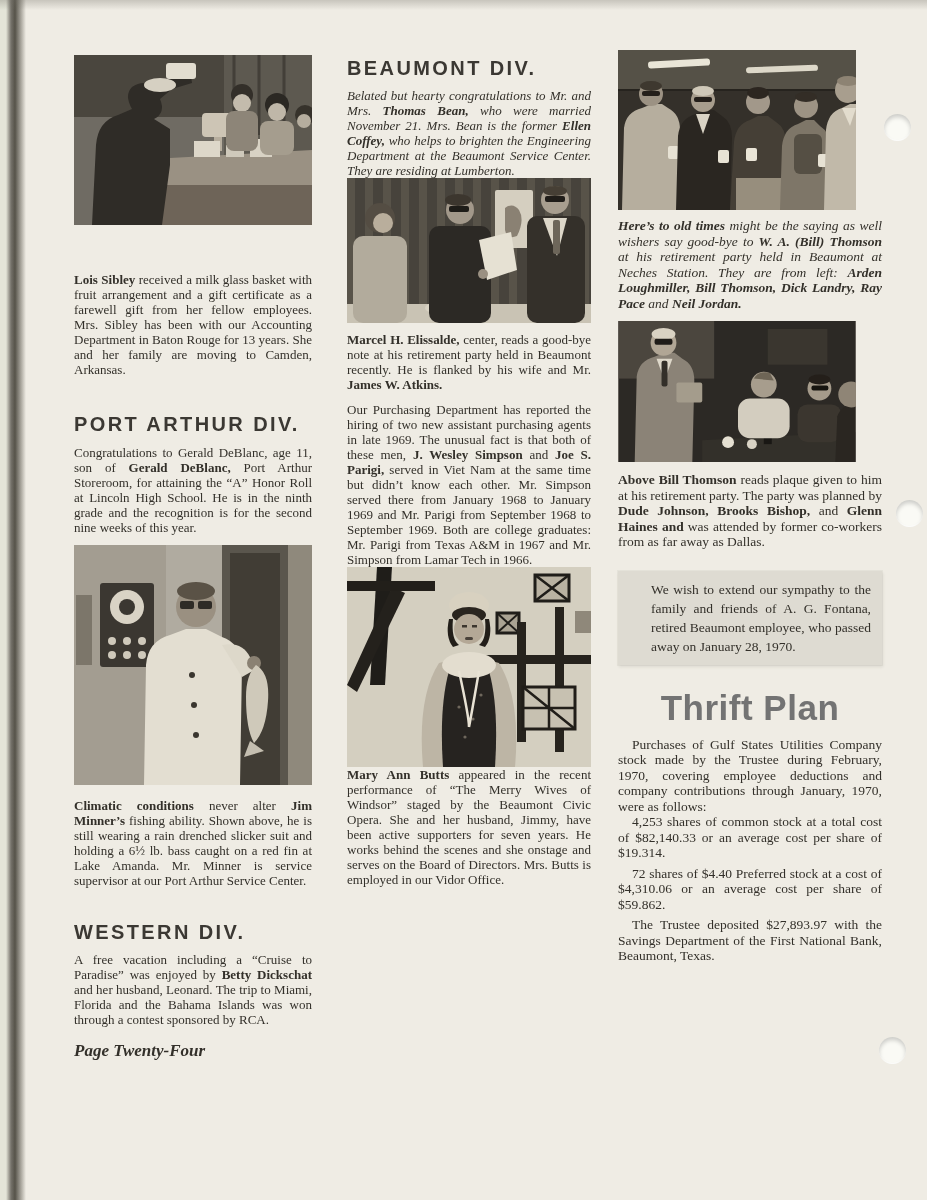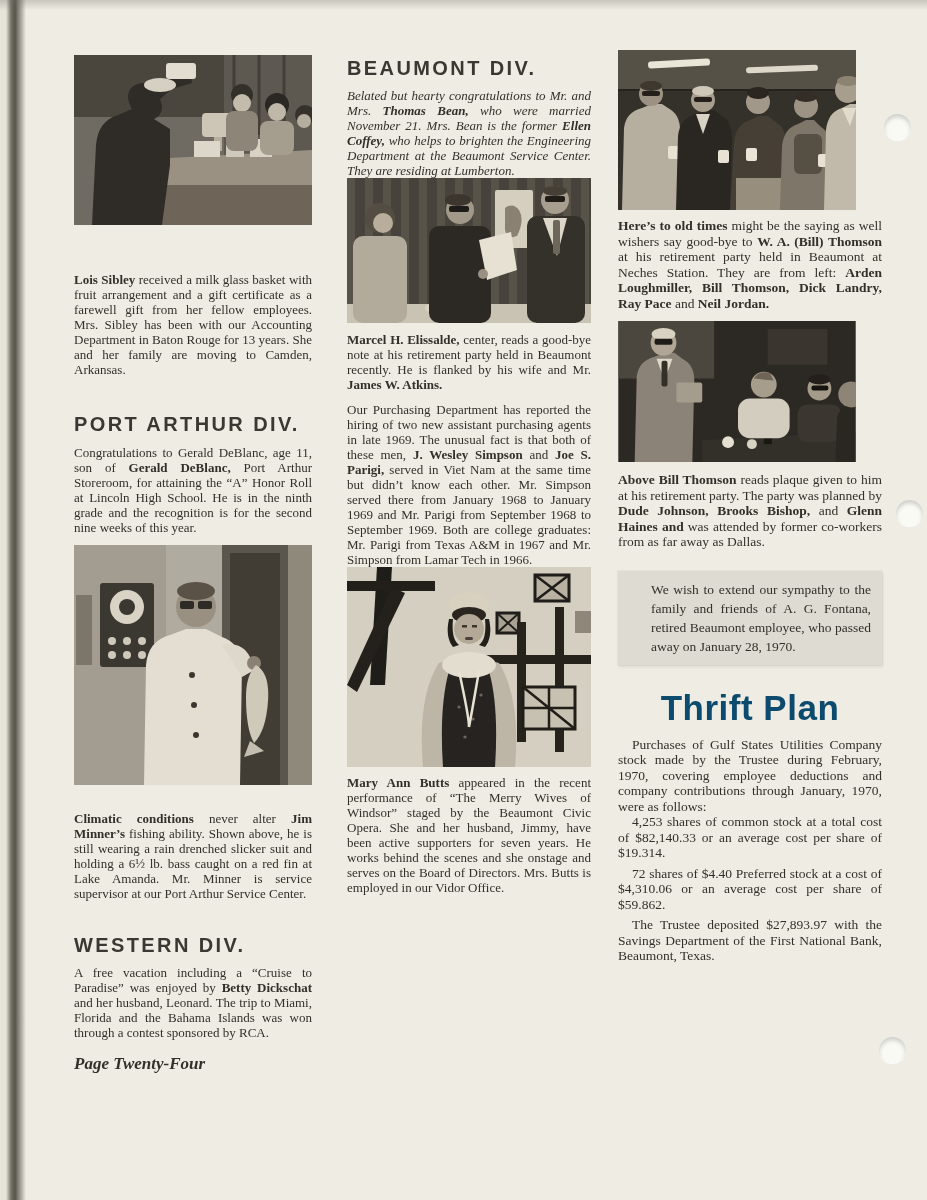--- a/index.html
+++ b/index.html
@@ -18,21 +18,21 @@
   p{margin:0;text-align:justify;font-size:13px;line-height:15px;}
   .col-right p{font-size:13.5px;line-height:15.5px;}
   h2{margin:0;font-family:"Liberation Sans",sans-serif;font-weight:700;font-size:20px;
      letter-spacing:2.4px;color:#3b3833;white-space:nowrap;}
   b{font-weight:700;}
   .photo{position:relative;overflow:hidden;background:#6f6b63;}
   .photo svg{display:block;width:100%;height:100%;}
   .sympathy{background:#dedbd2;padding:9px 11px;font-size:13.5px;line-height:19px;text-align:justify;
      box-shadow:0 0 0 1px rgba(60,56,48,.05), 1px 2px 3px rgba(60,56,48,.10);}
   .thrift-title{margin:0;font-family:"Liberation Sans",sans-serif;font-weight:700;font-size:35px;
-     letter-spacing:.5px;color:#0c4a6e;text-align:center;line-height:42px;}
+     letter-spacing:.5px;color:#737373;text-align:center;line-height:42px;}
   .indent{text-indent:14px;}
   .page-number{font-style:italic;font-weight:700;font-size:17px;line-height:20px;text-align:left;}
 </style>
 </head>
 <body>
 
 <div class="page">
   <div class="edge-left"></div>
   <div class="edge-top"></div>
   <div class="hole" style="left:884px;top:114px;"></div>
@@ -99,21 +99,21 @@
         <circle cx="118" cy="130" r="3" fill="#3a362f"></circle>
           <circle cx="120" cy="160" r="3" fill="#3a362f"></circle>
         <circle cx="122" cy="190" r="3" fill="#3a362f"></circle>
         <path d="M148 100 Q168 96 176 112 L182 124 L168 132 Z" fill="#ddd8ca"></path>
         <circle cx="180" cy="118" r="7" fill="#8a8173"></circle>
         <path d="M182 120 Q196 128 194 156 Q192 186 180 198 Q172 184 172 152 Q172 130 182 120 Z" fill="#cfc9ba"></path>
         <path d="M176 196 L190 206 L170 212 Z" fill="#c4beb0"></path>
       </svg>
     </div>
 
-    <p class="caption" style="margin-top:26px;"><b>Climatic conditions</b><span> never alter </span><b>Jim Minner’s</b><span> fishing ability. Shown above, he is still wearing a rain drenched slicker suit and holding a 6½ lb. bass caught on a red fin at Lake Amanda. Mr. Minner is service supervisor at our Port Arthur Service Center.</span></p>
+    <p class="caption" style="margin-top:13px;"><b>Climatic conditions</b><span> never alter </span><b>Jim Minner’s</b><span> fishing ability. Shown above, he is still wearing a rain drenched slicker suit and holding a 6½ lb. bass caught on a red fin at Lake Amanda. Mr. Minner is service supervisor at our Port Arthur Service Center.</span></p>
 
     <h2 style="margin-top:33px;">WESTERN DIV.</h2>
 
     <p style="margin-top:8px;"><span>A free vacation including a “Cruise to Paradise” was enjoyed by </span><b>Betty Dickschat</b><span> and her husband, Leonard. The trip to Miami, Florida and the Bahama Islands was won through a contest sponsored by RCA.</span></p>
 
     <div class="page-number" style="margin-top:14px;">Page Twenty-Four</div>
   </div>
 
   <div class="col col-mid">
 
@@ -185,21 +185,21 @@
         <path d="M106 52 Q104 72 112 78 L106 80 Q98 70 102 52 Z" fill="#221e19"></path>
         <path d="M138 52 Q140 72 132 78 L138 80 Q146 70 142 52 Z" fill="#221e19"></path>
         <circle cx="122" cy="62" r="15" fill="#b4a896"></circle>
         <rect x="115" y="58" width="5" height="2.5" fill="#3c362e"></rect>
           <rect x="125" y="58" width="5" height="2.5" fill="#3c362e"></rect>
         <rect x="118" y="70" width="8" height="3" rx="1.5" fill="#4a423a"></rect>
         <path d="M112 104 Q122 150 122 160 M132 104 Q124 150 122 160" stroke="#e8e2d4" stroke-width="2.5" fill="none"></path>
       </svg>
     </div>
 
-    <p class="caption" style="margin-top:8px;"><b>Mary Ann Butts</b><span> appeared in the recent performance of “The Merry Wives of Windsor” staged by the Beaumont Civic Opera. She and her husband, Jimmy, have been active supporters for seven years. He works behind the scenes and she onstage and serves on the Board of Directors. Mrs. Butts is employed in our Vidor Office.</span></p>
+    <p class="caption" style=""><b>Mary Ann Butts</b><span> appeared in the recent performance of “The Merry Wives of Windsor” staged by the Beaumont Civic Opera. She and her husband, Jimmy, have been active supporters for seven years. He works behind the scenes and she onstage and serves on the Board of Directors. Mrs. Butts is employed in our Vidor Office.</span></p>
   </div>
 
   <div class="col col-right">
 
     <div class="photo" style="margin-top:50px;height:160px;width:238px;" role="img" aria-label="Black-and-white photo: five well wishers holding cups say good-bye to Bill Thomson at Neches Station">
       <svg viewBox="0 0 238 160">
         <rect width="238" height="160" fill="#34302a"></rect>
         <rect width="238" height="40" fill="#555147"></rect>
         <path d="M0 40 H238" stroke="#26231e" stroke-width="2"></path>
         <rect x="30" y="10" width="62" height="7" rx="3" fill="#e9e5d7" transform="rotate(-3 61 13)"></rect>
@@ -225,21 +225,21 @@
         <circle cx="188" cy="56" r="12" fill="#9d9384"></circle>
           <ellipse cx="188" cy="47" rx="11" ry="5" fill="#332d26"></ellipse>
         <rect x="200" y="104" width="11" height="13" rx="2" fill="#e7e2d4"></rect>
         <path d="M206 160 L208 80 Q210 62 224 58 L232 54 H238 V160 Z" fill="#c1b9a9"></path>
         <circle cx="230" cy="40" r="13" fill="#a89e8e"></circle>
           <ellipse cx="230" cy="31" rx="11" ry="5" fill="#8d8373"></ellipse>
         <polygon points="224,58 238,58 232,76" fill="#e2dccd"></polygon>
       </svg>
     </div>
 
-    <p class="caption" style="margin-top:8px;"><b>Here’s to old times</b><span> might be the saying as well wishers say good-bye to </span><b>W. A. (Bill) Thomson</b><span> at his retirement party held in Beaumont at Neches Station. They are from left: </span><b>Arden Loughmiller, Bill Thomson, Dick Landry, Ray Pace</b><span> and </span><b>Neil Jordan.</b></p>
+    <p class="caption" style="margin-top:8px;font-style:italic;"><b>Here’s to old times</b><span> might be the saying as well wishers say good-bye to </span><b>W. A. (Bill) Thomson</b><span> at his retirement party held in Beaumont at Neches Station. They are from left: </span><b>Arden Loughmiller, Bill Thomson, Dick Landry, Ray Pace</b><span> and </span><b>Neil Jordan.</b></p>
 
     <div class="photo" style="margin-top:10px;height:141px;width:238px;" role="img" aria-label="Black-and-white photo: Bill Thomson stands reading a plaque while co-workers sit at a table">
       <svg viewBox="0 0 238 142">
         <rect width="238" height="142" fill="#2c2925"></rect>
         <rect width="96" height="58" fill="#4b463e"></rect>
         <rect x="150" y="8" width="60" height="36" fill="#3a362f"></rect>
         <polygon points="84,120 238,112 238,142 84,142" fill="#33302a"></polygon>
         <rect x="146" y="104" width="8" height="20" fill="#191714"></rect>
         <circle cx="110" cy="122" r="6" fill="#e5e0d2"></circle>
           <circle cx="134" cy="124" r="5" fill="#d9d3c5"></circle>

